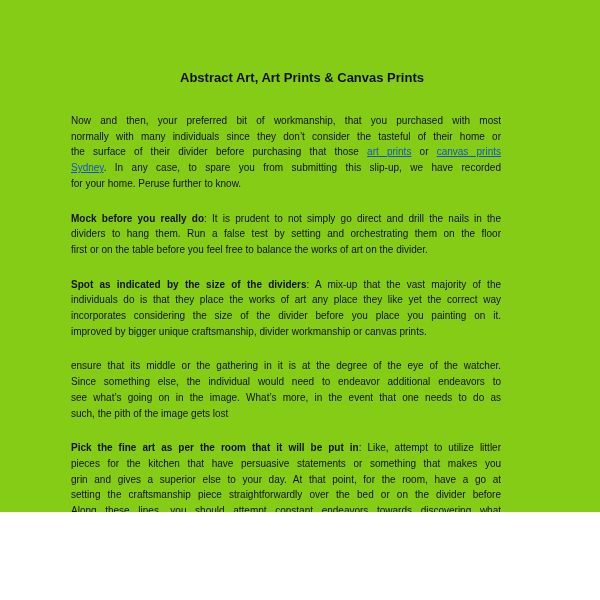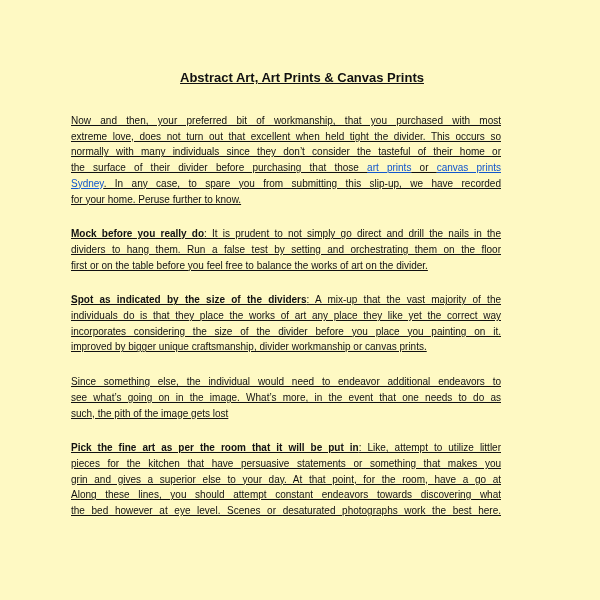--- a/index.html
+++ b/index.html
@@ -3,26 +3,25 @@
 <meta charset="utf-8">
 <style>
   html, body {
     margin: 0;
     padding: 0;
     background: #ffffff;
   }
   .page {
     position: relative;
     width: 600px;
-    height: 600px;
-    background: #fef9c3;
+    height: 512px;
+    background: #84cc16;
     overflow: hidden;
     font-family: "Liberation Sans", "DejaVu Sans", sans-serif;
     color: var(--text, #111111);
-    text-decoration: underline;
   }
   .title {
     font-size: 13px;
     font-weight: 700;
     line-height: 17px;
     text-align: center;
     margin: 69px 67px 27px 71px;
     color: var(--text, #111111);
   }
   .doc-body {
@@ -50,43 +49,44 @@
   }
 </style>
 </head>
 <body>
 
 <div class="page">
   <h1 class="title">Abstract Art, Art Prints &amp; Canvas Prints</h1>
   <div class="doc-body">
       <div class="para">
         <div class="line"><span>Now and then, your preferred bit of workmanship, that you purchased with most</span></div>
-        <div class="line"><span>extreme love, does not turn out that excellent when held tight the divider. This occurs so</span></div>
         <div class="line"><span>normally with many individuals since they don’t consider the tasteful of their home or</span></div>
         <div class="line"><span>the surface of their divider before purchasing that those </span><a class="lnk" href="#">art prints</a><span> or </span><a class="lnk" href="#">canvas prints</a></div>
         <div class="line"><a class="lnk" href="#">Sydney</a><span>. In any case, to spare you from submitting this slip-up, we have recorded</span></div>
         <div class="line lastline"><span>for your home. Peruse further to know.</span></div>
       </div>
       <div class="para">
         <div class="line"><span class="b">Mock before you really do</span><span>: It is prudent to not simply go direct and drill the nails in the</span></div>
         <div class="line"><span>dividers to hang them. Run a false test by setting and orchestrating them on the floor</span></div>
         <div class="line lastline"><span>first or on the table before you feel free to balance the works of art on the divider.</span></div>
       </div>
       <div class="para">
         <div class="line"><span class="b">Spot as indicated by the size of the dividers</span><span>: A mix-up that the vast majority of the</span></div>
         <div class="line"><span>individuals do is that they place the works of art any place they like yet the correct way</span></div>
         <div class="line"><span>incorporates considering the size of the divider before you place you painting on it.</span></div>
         <div class="line lastline"><span>improved by bigger unique craftsmanship, divider workmanship or canvas prints.</span></div>
       </div>
       <div class="para">
+        <div class="line"><span>ensure that its middle or the gathering in it is at the degree of the eye of the watcher.</span></div>
         <div class="line"><span>Since something else, the individual would need to endeavor additional endeavors to</span></div>
         <div class="line"><span>see what’s going on in the image. What’s more, in the event that one needs to do as</span></div>
         <div class="line lastline"><span>such, the pith of the image gets lost</span></div>
       </div>
       <div class="para">
         <div class="line"><span class="b">Pick the fine art as per the room that it will be put in</span><span>: Like, attempt to utilize littler</span></div>
         <div class="line"><span>pieces for the kitchen that have persuasive statements or something that makes you</span></div>
         <div class="line"><span>grin and gives a superior else to your day. At that point, for the room, have a go at</span></div>
+        <div class="line"><span>setting the craftsmanship piece straightforwardly over the bed or on the divider before</span></div>
         <div class="line"><span>Along these lines, you should attempt constant endeavors towards discovering what</span></div>
         <div class="line"><span>the bed however at eye level. Scenes or desaturated photographs work the best here.</span></div>
       </div>
     </div>
 </div>
 
 </body></html>

